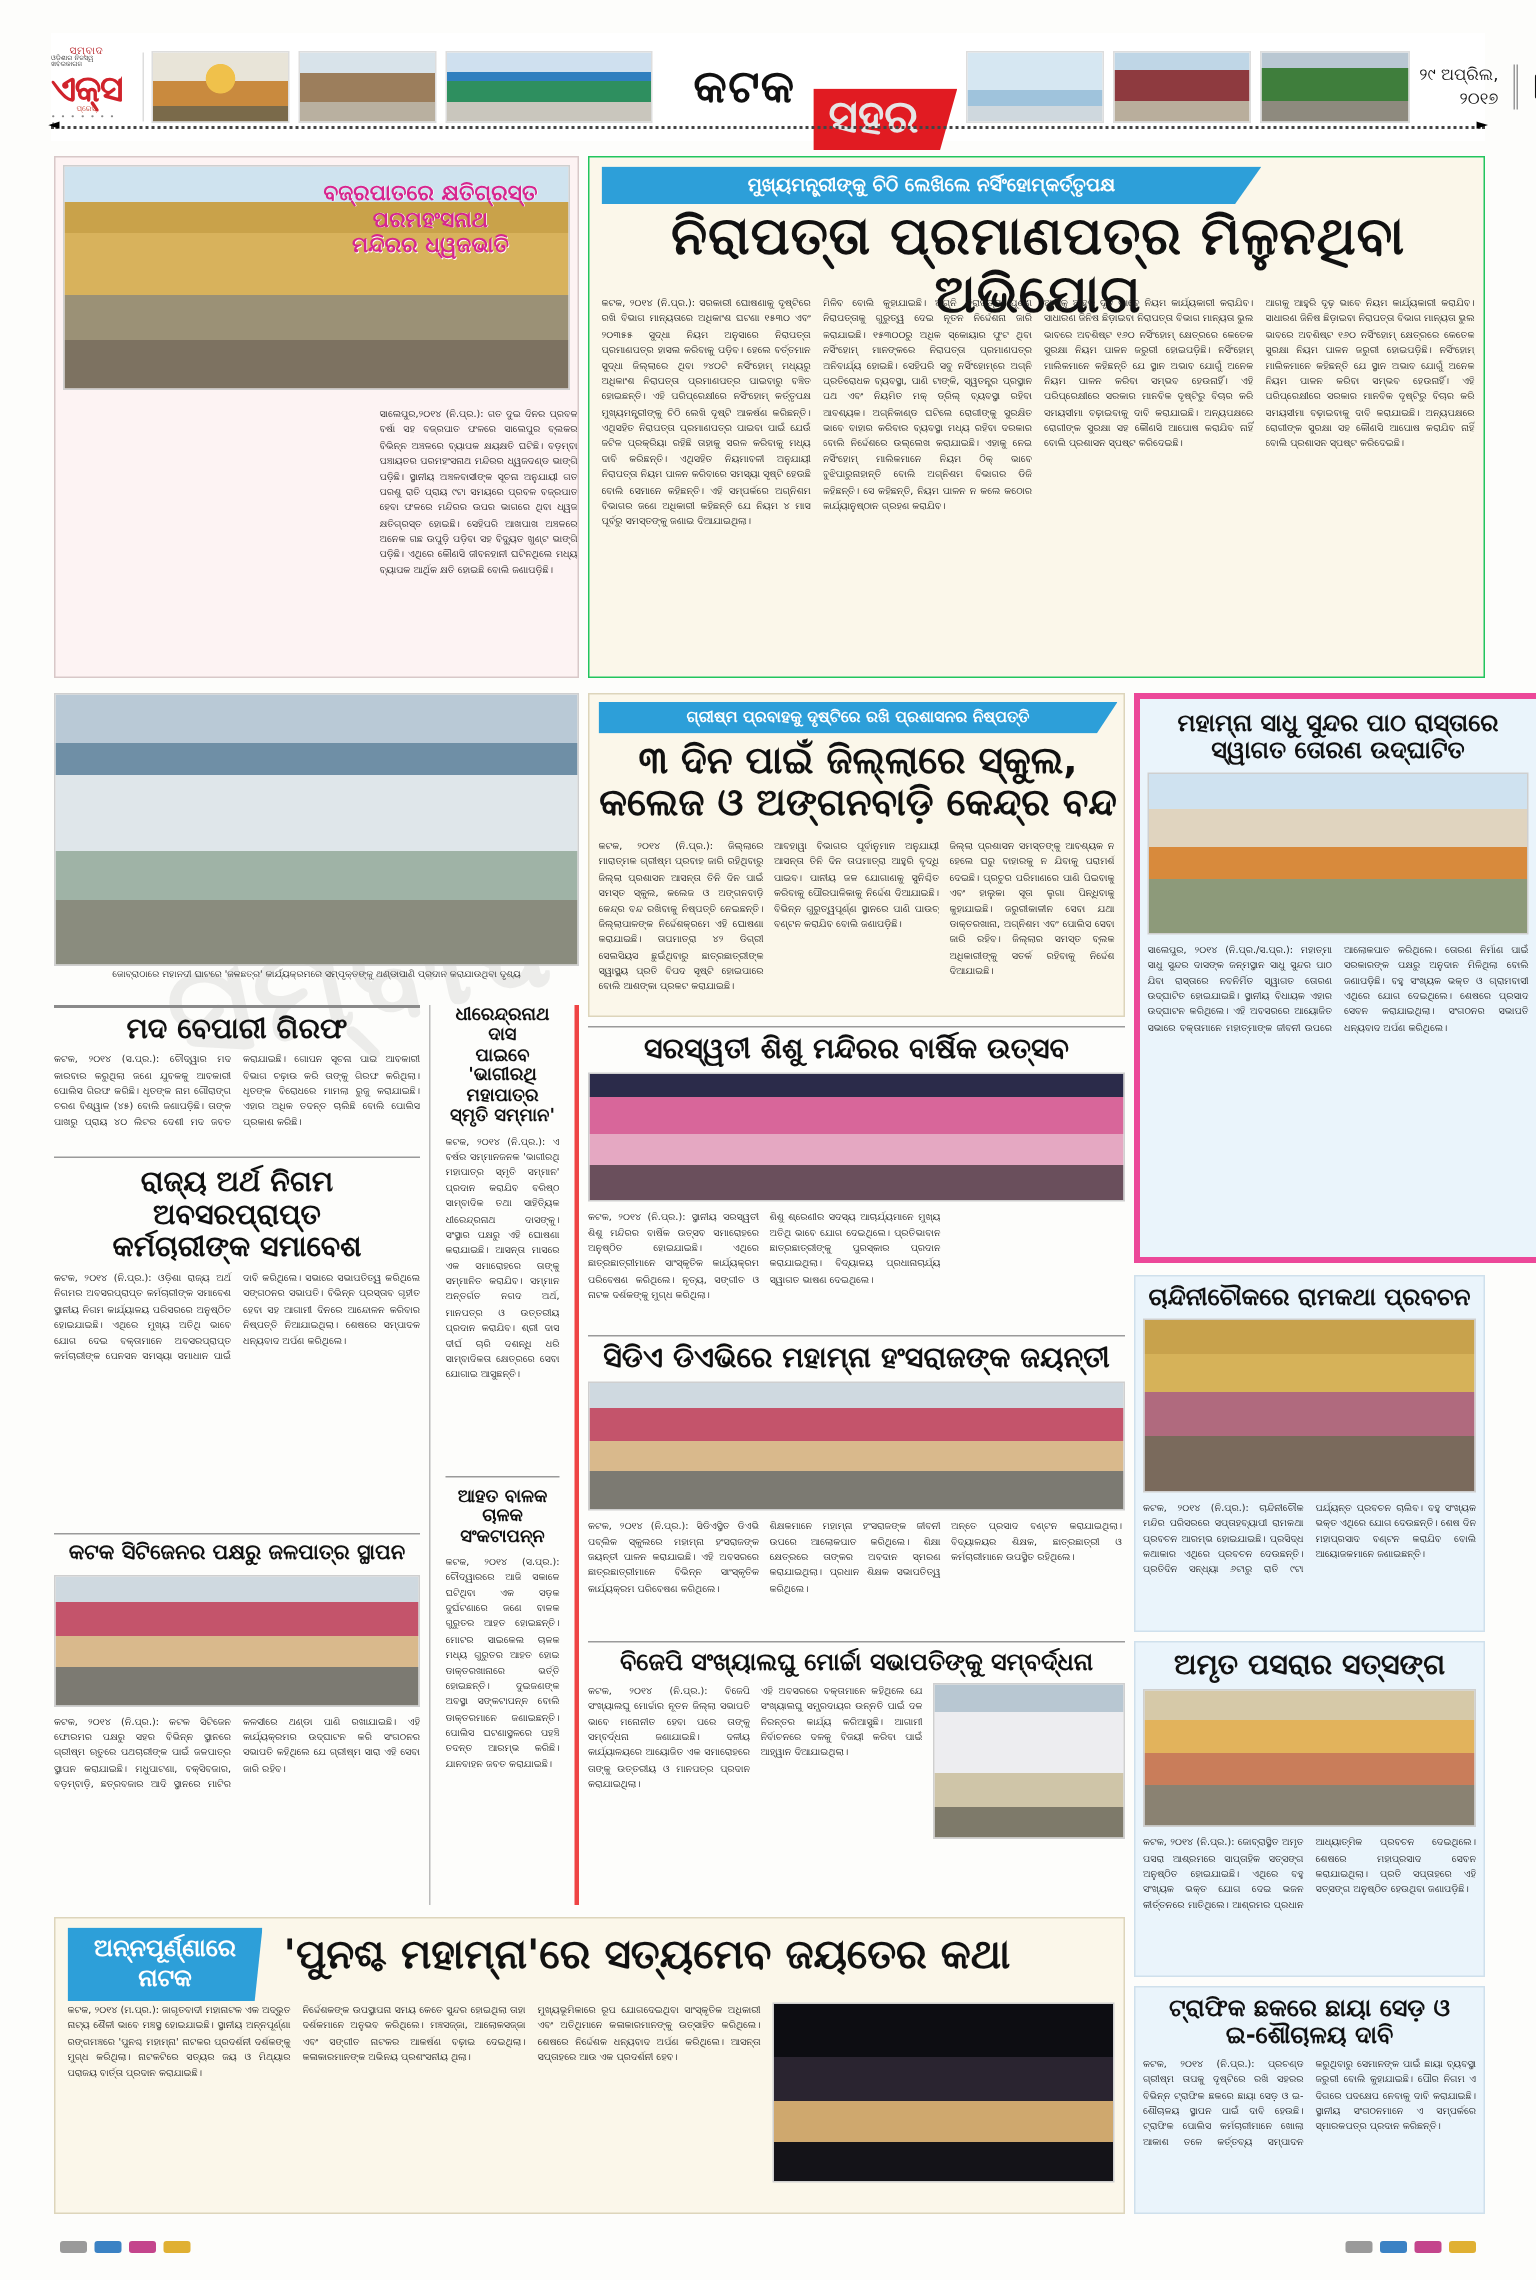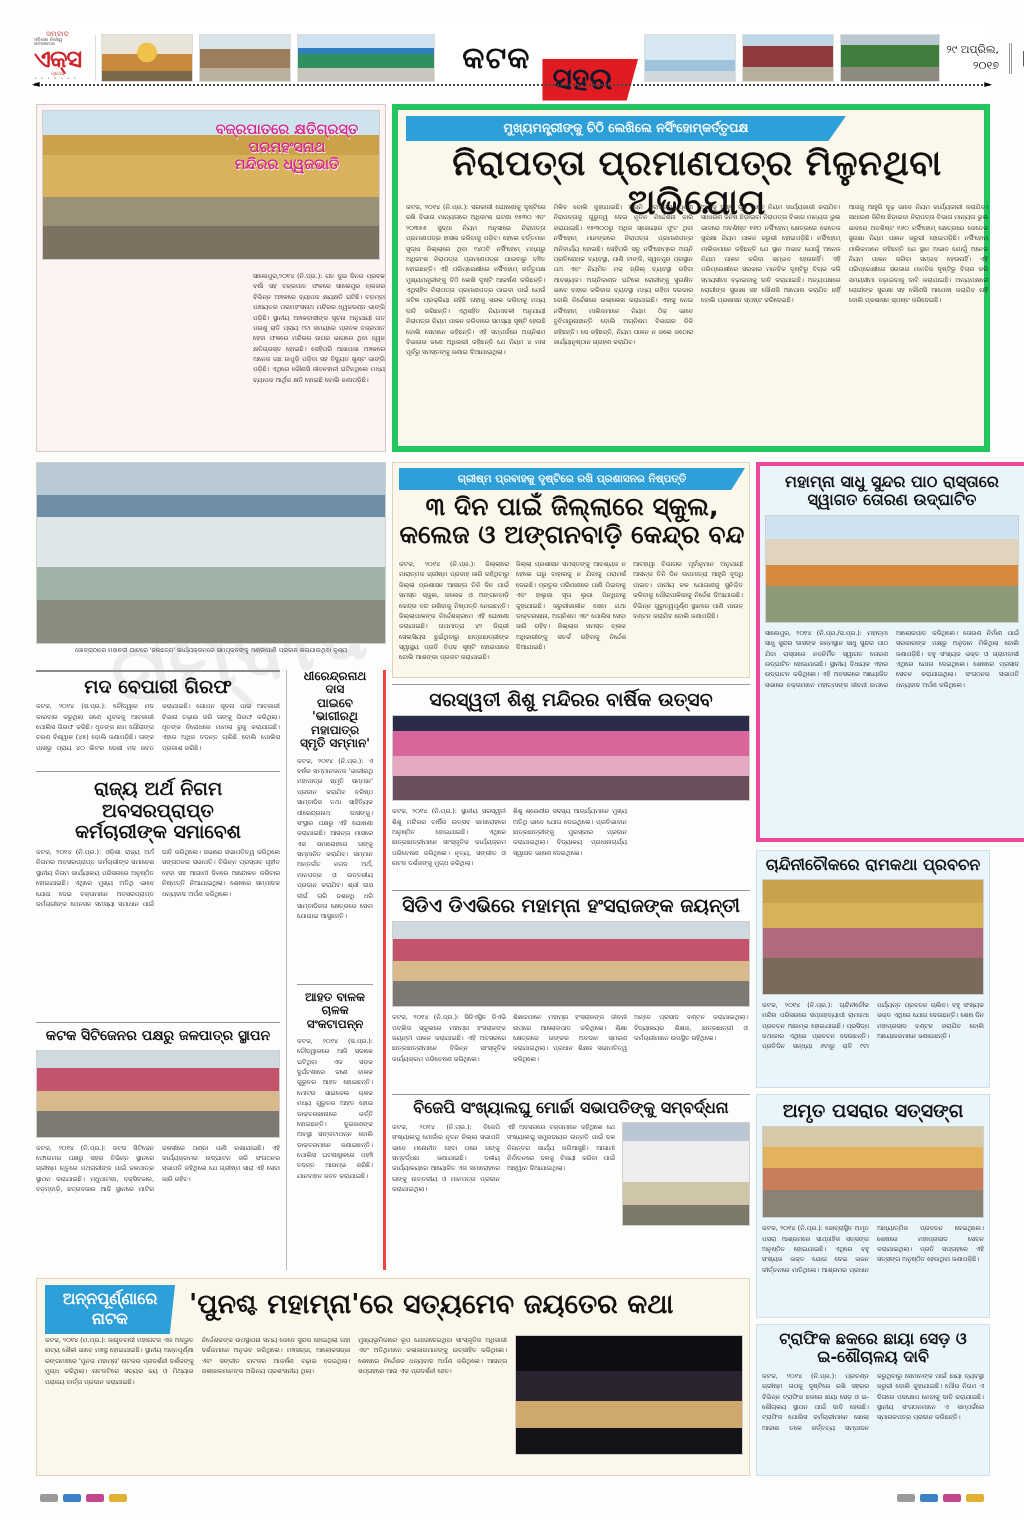--- a/index.html
+++ b/index.html
@@ -56,21 +56,21 @@
   .th5 { width: 92px; background:
      linear-gradient(180deg, #bfd6e6 0 25%, #8e3a3f 25% 70%, #b9ae9c 70% 100%); }
   .th6 { width: 100px; background:
      linear-gradient(180deg, #b9c7d2 0 22%, #3f7e3c 22% 70%, #8e8a7e 70% 100%); }
 
   .title-odia {
     font-size: 30px; font-weight: bold; color: #111;
     letter-spacing: 1px; white-space: nowrap; padding: 0 6px; margin-left: 15px;
   }
   .title-red {
-    background: #e11b22; color: #0f172a; font-size: 30px; font-weight: bold;
+    background: #e11b22; color: #e5e5e5; font-size: 30px; font-weight: bold;
     padding: 2px 10px 4px 10px; white-space: nowrap;
     clip-path: polygon(0 0, 100% 0, 88% 100%, 0 100%);
     padding-right: 26px;
     margin-top: 43px;
   }
   .date-box {
     margin-left: auto; text-align: right; font-size: 11px;
     color: #111; line-height: 1.45; padding-right: 4px; white-space: nowrap;
   }
   .pageno { font-size: 26px; color: #111; padding-left: 10px; border-left: 3px double #999; }
@@ -186,21 +186,21 @@
   <div class="box tintp" style="left:36px; top:104px; width:350px; height:348px; border:1px solid #d8c8c8; padding:5px;">
     <div class="photo p-temple" style="width:100%; height:150px;"></div>
     <div class="pink-title" style="position:absolute; left:150px; top:16px; width:200px;">
       <div>ବଜ୍ରପାତରେ କ୍ଷତିଗ୍ରସ୍ତ</div>
       <div>ପରମହଂସନାଥ</div>
       <div>ମନ୍ଦିରର ଧ୍ୱଜଭାତି</div>
     </div>
     <div class="body-text" style="margin-top:6px; width:132px; position:absolute; left:216px; top:160px; height:180px; overflow:hidden;">ସାଲେପୁର,୨୦୧୪ (ନି.ପ୍ର.): ଗତ ଦୁଇ ଦିନର ପ୍ରବଳ ବର୍ଷା ସହ ବଜ୍ରପାତ ଫଳରେ ସାଲେପୁର ବ୍ଲକର ବିଭିନ୍ନ ଅଞ୍ଚଳରେ ବ୍ୟାପକ କ୍ଷୟକ୍ଷତି ଘଟିଛି। ବଡ଼ମ୍ବା ପଞ୍ଚାୟତର ପରମହଂସନାଥ ମନ୍ଦିରର ଧ୍ୱଜଦଣ୍ଡ ଭାଙ୍ଗି ପଡ଼ିଛି। ସ୍ଥାନୀୟ ଅଞ୍ଚଳବାସୀଙ୍କ ସୂଚନା ଅନୁଯାୟୀ ଗତ ପରଶୁ ରାତି ପ୍ରାୟ ୯ଟା ସମୟରେ ପ୍ରବଳ ବଜ୍ରପାତ ହେବା ଫଳରେ ମନ୍ଦିରର ଉପର ଭାଗରେ ଥିବା ଧ୍ୱଜ କ୍ଷତିଗ୍ରସ୍ତ ହୋଇଛି। ସେହିପରି ଆଖପାଖ ଅଞ୍ଚଳରେ ଅନେକ ଗଛ ଉପୁଡ଼ି ପଡ଼ିବା ସହ ବିଦ୍ୟୁତ ଖୁଣ୍ଟ ଭାଙ୍ଗି ପଡ଼ିଛି। ଏଥିରେ କୌଣସି ଜୀବନହାନୀ ଘଟିନଥିଲେ ମଧ୍ୟ ବ୍ୟାପକ ଆର୍ଥିକ କ୍ଷତି ହୋଇଛି ବୋଲି ଜଣାପଡ଼ିଛି।</div>
   </div>
 
-  <div class="box tint" style="left:392px; top:104px; width:598px; height:348px; border:6px solid #22c55e;">
+  <div class="box tint" style="left:392px; top:104px; width:598px; height:348px; border:1px solid #22c55e;">
     <div class="kicker" style="position:absolute; left:8px; top:6px; width:440px;">ମୁଖ୍ୟମନ୍ତ୍ରୀଙ୍କୁ ଚିଠି ଲେଖିଲେ ନର୍ସିଂହୋମ୍‌କର୍ତ୍ତୃପକ୍ଷ</div>
     <div class="hl hl-main" style="position:absolute; left:6px; top:34px; width:586px;">ନିରାପତ୍ତା ପ୍ରମାଣପତ୍ର ମିଳୁନଥିବା ଅଭିଯୋଗ</div>
     <div style="position:absolute; left:8px; top:92px; width:582px; height:248px; display:flex; gap:8px;">
       <div class="body-text" style="width:143px; overflow:hidden;">କଟକ, ୨୦୧୪ (ନି.ପ୍ର.): ସରକାରୀ ଘୋଷଣାକୁ ଦୃଷ୍ଟିରେ ରଖି ବିଭାଗ ମାନ୍ୟତାରେ ଅଧିକାଂଶ ଘଟଣା ୧୫୩୦ ଏବଂ ୨୦୩୫୫ ସୁଦ୍ଧା ନିୟମ ଅନୁସାରେ ନିରାପତ୍ତା ପ୍ରମାଣପତ୍ର ହାସଲ କରିବାକୁ ପଡ଼ିବ। ହେଲେ ବର୍ତ୍ତମାନ ସୁଦ୍ଧା ଜିଲ୍ଲାରେ ଥିବା ୨୪୦ଟି ନର୍ସିଂହୋମ୍ ମଧ୍ୟରୁ ଅଧିକାଂଶ ନିରାପତ୍ତା ପ୍ରମାଣପତ୍ର ପାଇବାରୁ ବଞ୍ଚିତ ହୋଇଛନ୍ତି। ଏହି ପରିପ୍ରେକ୍ଷୀରେ ନର୍ସିଂହୋମ୍ କର୍ତ୍ତୃପକ୍ଷ ମୁଖ୍ୟମନ୍ତ୍ରୀଙ୍କୁ ଚିଠି ଲେଖି ଦୃଷ୍ଟି ଆକର୍ଷଣ କରିଛନ୍ତି। ଏଥିସହିତ ନିରାପତ୍ତା ପ୍ରମାଣପତ୍ର ପାଇବା ପାଇଁ ଯେଉଁ ଜଟିଳ ପ୍ରକ୍ରିୟା ରହିଛି ତାହାକୁ ସରଳ କରିବାକୁ ମଧ୍ୟ ଦାବି କରିଛନ୍ତି। ଏଥିସହିତ ନିୟମାବଳୀ ଅନୁଯାୟୀ ନିରାପତ୍ତା ନିୟମ ପାଳନ କରିବାରେ ସମସ୍ୟା ସୃଷ୍ଟି ହେଉଛି ବୋଲି ସେମାନେ କହିଛନ୍ତି। ଏହି ସମ୍ପର୍କରେ ଅଗ୍ନିଶମ ବିଭାଗର ଜଣେ ଅଧିକାରୀ କହିଛନ୍ତି ଯେ ନିୟମ ୪ ମାସ ପୂର୍ବରୁ ସମସ୍ତଙ୍କୁ ଜଣାଇ ଦିଆଯାଇଥିଲା।</div>
       <div style="width:143px; position:relative;">
         <div class="body-text" style="height:176px; overflow:hidden;">ମିଳିବ ବୋଲି କୁହାଯାଇଛି। ଅଗ୍ନି ନିରାପତ୍ତା ପୂର୍ଣ୍ଣ ନିରାପତ୍ତାକୁ ଗୁରୁତ୍ୱ ଦେଇ ନୂତନ ନିର୍ଦ୍ଦେଶନା ଜାରି କରାଯାଇଛି। ୧୫୩୦୦ରୁ ଅଧିକ ସ୍କୋୟାର ଫୁଟ ଥିବା ନର୍ସିଂହୋମ୍ ମାନଙ୍କରେ ନିରାପତ୍ତା ପ୍ରମାଣପତ୍ର ଅନିବାର୍ଯ୍ୟ ହୋଇଛି। ସେହିପରି ସବୁ ନର୍ସିଂହୋମ୍‌ରେ ଅଗ୍ନି ପ୍ରତିରୋଧକ ବ୍ୟବସ୍ଥା, ପାଣି ଟାଙ୍କି, ସ୍ୱତନ୍ତ୍ର ପ୍ରସ୍ଥାନ ପଥ ଏବଂ ନିୟମିତ ମକ୍ ଡ୍ରିଲ୍ ବ୍ୟବସ୍ଥା ରହିବା ଆବଶ୍ୟକ। ଅଗ୍ନିକାଣ୍ଡ ଘଟିଲେ ରୋଗୀଙ୍କୁ ସୁରକ୍ଷିତ ଭାବେ ବାହାର କରିବାର ବ୍ୟବସ୍ଥା ମଧ୍ୟ ରହିବା ଦରକାର ବୋଲି ନିର୍ଦ୍ଦେଶରେ ଉଲ୍ଲେଖ କରାଯାଇଛି। ଏହାକୁ ନେଇ ନର୍ସିଂହୋମ୍ ମାଲିକମାନେ ନିୟମ ଠିକ୍ ଭାବେ ବୁଝିପାରୁନାହାନ୍ତି ବୋଲି ଅଗ୍ନିଶମ ବିଭାଗର ଡିଜି କହିଛନ୍ତି। ସେ କହିଛନ୍ତି, ନିୟମ ପାଳନ ନ କଲେ କଠୋର କାର୍ଯ୍ୟାନୁଷ୍ଠାନ ଗ୍ରହଣ କରାଯିବ।</div>
       </div>
       <div class="body-text" style="width:143px; overflow:hidden;">ଆଗକୁ ଆହୁରି ଦୃଢ଼ ଭାବେ ନିୟମ କାର୍ଯ୍ୟକାରୀ କରାଯିବ। ସାଧାରଣ ଜିନିଷ ଛିଡ଼ାଇବା ନିରାପତ୍ତା ବିଭାଗ ମାନ୍ୟତା ଭୁଲ ଭାବରେ ଅବଶିଷ୍ଟ ୧୬୦ ନର୍ସିଂହୋମ୍ କ୍ଷେତ୍ରରେ କେତେକ ସୁରକ୍ଷା ନିୟମ ପାଳନ ଜରୁରୀ ହୋଇପଡ଼ିଛି। ନର୍ସିଂହୋମ୍ ମାଲିକମାନେ କହିଛନ୍ତି ଯେ ସ୍ଥାନ ଅଭାବ ଯୋଗୁଁ ଅନେକ ନିୟମ ପାଳନ କରିବା ସମ୍ଭବ ହେଉନାହିଁ। ଏହି ପରିପ୍ରେକ୍ଷୀରେ ସରକାର ମାନବିକ ଦୃଷ୍ଟିରୁ ବିଚାର କରି ସମୟସୀମା ବଢ଼ାଇବାକୁ ଦାବି କରାଯାଇଛି। ଅନ୍ୟପକ୍ଷରେ ରୋଗୀଙ୍କ ସୁରକ୍ଷା ସହ କୌଣସି ଆପୋଷ କରାଯିବ ନାହିଁ ବୋଲି ପ୍ରଶାସନ ସ୍ପଷ୍ଟ କରିଦେଇଛି।</div>
       <div class="body-text" style="width:143px; overflow:hidden;">ଆଗକୁ ଆହୁରି ଦୃଢ଼ ଭାବେ ନିୟମ କାର୍ଯ୍ୟକାରୀ କରାଯିବ। ସାଧାରଣ ଜିନିଷ ଛିଡ଼ାଇବା ନିରାପତ୍ତା ବିଭାଗ ମାନ୍ୟତା ଭୁଲ ଭାବରେ ଅବଶିଷ୍ଟ ୧୬୦ ନର୍ସିଂହୋମ୍ କ୍ଷେତ୍ରରେ କେତେକ ସୁରକ୍ଷା ନିୟମ ପାଳନ ଜରୁରୀ ହୋଇପଡ଼ିଛି। ନର୍ସିଂହୋମ୍ ମାଲିକମାନେ କହିଛନ୍ତି ଯେ ସ୍ଥାନ ଅଭାବ ଯୋଗୁଁ ଅନେକ ନିୟମ ପାଳନ କରିବା ସମ୍ଭବ ହେଉନାହିଁ। ଏହି ପରିପ୍ରେକ୍ଷୀରେ ସରକାର ମାନବିକ ଦୃଷ୍ଟିରୁ ବିଚାର କରି ସମୟସୀମା ବଢ଼ାଇବାକୁ ଦାବି କରାଯାଇଛି। ଅନ୍ୟପକ୍ଷରେ ରୋଗୀଙ୍କ ସୁରକ୍ଷା ସହ କୌଣସି ଆପୋଷ କରାଯିବ ନାହିଁ ବୋଲି ପ୍ରଶାସନ ସ୍ପଷ୍ଟ କରିଦେଇଛି।</div>
     </div>
@@ -212,22 +212,22 @@
   </div>
 
   <div class="box tint" style="left:392px; top:462px; width:358px; height:216px; border:1px solid #ddd5bb;">
     <div class="kicker" style="position:absolute; left:6px; top:5px; width:346px; font-size:10.5px;">ଗ୍ରୀଷ୍ମ ପ୍ରବାହକୁ ଦୃଷ୍ଟିରେ ରଖି ପ୍ରଶାସନର ନିଷ୍ପତ୍ତି</div>
     <div class="hl hl-2" style="position:absolute; left:6px; top:30px; width:346px;">
       <div>୩ ଦିନ ପାଇଁ ଜିଲ୍ଲାରେ ସ୍କୁଲ,</div>
       <div>କଲେଜ ଓ ଅଙ୍ଗନବାଡ଼ି କେନ୍ଦ୍ର ବନ୍ଦ</div>
     </div>
     <div style="position:absolute; left:6px; top:96px; width:346px; height:114px; display:flex; gap:7px;">
       <div class="body-text" style="width:110px; overflow:hidden;">କଟକ, ୨୦୧୪ (ନି.ପ୍ର.): ଜିଲ୍ଲାରେ ମାରାତ୍ମକ ଗ୍ରୀଷ୍ମ ପ୍ରବାହ ଜାରି ରହିଥିବାରୁ ଜିଲ୍ଲା ପ୍ରଶାସନ ଆସନ୍ତା ତିନି ଦିନ ପାଇଁ ସମସ୍ତ ସ୍କୁଲ, କଲେଜ ଓ ଅଙ୍ଗନବାଡ଼ି କେନ୍ଦ୍ର ବନ୍ଦ ରଖିବାକୁ ନିଷ୍ପତ୍ତି ନେଇଛନ୍ତି। ଜିଲ୍ଲାପାଳଙ୍କ ନିର୍ଦ୍ଦେଶକ୍ରମେ ଏହି ଘୋଷଣା କରାଯାଇଛି। ତାପମାତ୍ରା ୪୨ ଡିଗ୍ରୀ ସେଲସିୟସ ଛୁଇଁଥିବାରୁ ଛାତ୍ରଛାତ୍ରୀଙ୍କ ସ୍ୱାସ୍ଥ୍ୟ ପ୍ରତି ବିପଦ ସୃଷ୍ଟି ହୋଇପାରେ ବୋଲି ଆଶଙ୍କା ପ୍ରକଟ କରାଯାଇଛି।</div>
+      <div class="body-text" style="width:110px; overflow:hidden;">ଆବହାୱା ବିଭାଗର ପୂର୍ବାନୁମାନ ଅନୁଯାୟୀ ଆସନ୍ତା ତିନି ଦିନ ତାପମାତ୍ରା ଆହୁରି ବୃଦ୍ଧି ପାଇବ। ପାନୀୟ ଜଳ ଯୋଗାଣକୁ ସୁନିଶ୍ଚିତ କରିବାକୁ ପୌରପାଳିକାକୁ ନିର୍ଦ୍ଦେଶ ଦିଆଯାଇଛି। ବିଭିନ୍ନ ଗୁରୁତ୍ୱପୂର୍ଣ୍ଣ ସ୍ଥାନରେ ପାଣି ପାଉଚ୍ ବଣ୍ଟନ କରାଯିବ ବୋଲି ଜଣାପଡ଼ିଛି।</div>
       <div class="body-text" style="width:110px; overflow:hidden;">ଜିଲ୍ଲା ପ୍ରଶାସନ ସମସ୍ତଙ୍କୁ ଆବଶ୍ୟକ ନ ହେଲେ ଘରୁ ବାହାରକୁ ନ ଯିବାକୁ ପରାମର୍ଶ ଦେଇଛି। ପ୍ରଚୁର ପରିମାଣରେ ପାଣି ପିଇବାକୁ ଏବଂ ହାଲୁକା ସୂତା ଲୁଗା ପିନ୍ଧିବାକୁ କୁହାଯାଇଛି। ଜରୁରୀକାଳୀନ ସେବା ଯଥା ଡାକ୍ତରଖାନା, ଅଗ୍ନିଶମ ଏବଂ ପୋଲିସ ସେବା ଜାରି ରହିବ। ଜିଲ୍ଲାର ସମସ୍ତ ବ୍ଲକ ଅଧିକାରୀଙ୍କୁ ସତର୍କ ରହିବାକୁ ନିର୍ଦ୍ଦେଶ ଦିଆଯାଇଛି।</div>
-      <div class="body-text" style="width:110px; overflow:hidden;">ଆବହାୱା ବିଭାଗର ପୂର୍ବାନୁମାନ ଅନୁଯାୟୀ ଆସନ୍ତା ତିନି ଦିନ ତାପମାତ୍ରା ଆହୁରି ବୃଦ୍ଧି ପାଇବ। ପାନୀୟ ଜଳ ଯୋଗାଣକୁ ସୁନିଶ୍ଚିତ କରିବାକୁ ପୌରପାଳିକାକୁ ନିର୍ଦ୍ଦେଶ ଦିଆଯାଇଛି। ବିଭିନ୍ନ ଗୁରୁତ୍ୱପୂର୍ଣ୍ଣ ସ୍ଥାନରେ ପାଣି ପାଉଚ୍ ବଣ୍ଟନ କରାଯିବ ବୋଲି ଜଣାପଡ଼ିଛି।</div>
     </div>
   </div>
 
   <div class="box tintb" style="left:756px; top:462px; width:272px; height:380px; border:4px solid #ec4899; padding:5px;">
     <div class="hl hl-4" style="margin-top:2px;">
       <div>ମହାମ୍ନା ସାଧୁ ସୁନ୍ଦର ପାଠ ରାସ୍ତାରେ</div>
       <div>ସ୍ୱାଗତ ତୋରଣ ଉଦ୍‌ଘାଟିତ</div>
     </div>
     <div class="photo p-gate" style="width:100%; height:108px; margin-top:6px;"></div>
     <div class="body-text" style="margin-top:5px; height:228px; overflow:hidden; column-count:2; column-gap:8px;">ସାଲେପୁର, ୨୦୧୪ (ନି.ପ୍ର./ସ.ପ୍ର.): ମହାତ୍ମା ସାଧୁ ସୁନ୍ଦର ଦାସଙ୍କ ଜନ୍ମସ୍ଥାନ ସାଧୁ ସୁନ୍ଦର ପାଠ ଯିବା ରାସ୍ତାରେ ନବନିର୍ମିତ ସ୍ୱାଗତ ତୋରଣ ଉଦ୍‌ଘାଟିତ ହୋଇଯାଇଛି। ସ୍ଥାନୀୟ ବିଧାୟକ ଏହାର ଉଦ୍‌ଘାଟନ କରିଥିଲେ। ଏହି ଅବସରରେ ଆୟୋଜିତ ସଭାରେ ବକ୍ତାମାନେ ମହାତ୍ମାଙ୍କ ଜୀବନୀ ଉପରେ ଆଲୋକପାତ କରିଥିଲେ। ତୋରଣ ନିର୍ମାଣ ପାଇଁ ସରକାରଙ୍କ ପକ୍ଷରୁ ଅନୁଦାନ ମିଳିଥିଲା ବୋଲି ଜଣାପଡ଼ିଛି। ବହୁ ସଂଖ୍ୟକ ଭକ୍ତ ଓ ଗ୍ରାମବାସୀ ଏଥିରେ ଯୋଗ ଦେଇଥିଲେ। ଶେଷରେ ପ୍ରସାଦ ସେବନ କରାଯାଇଥିଲା। ସଂଗଠନର ସଭାପତି ଧନ୍ୟବାଦ ଅର୍ପଣ କରିଥିଲେ।</div>

